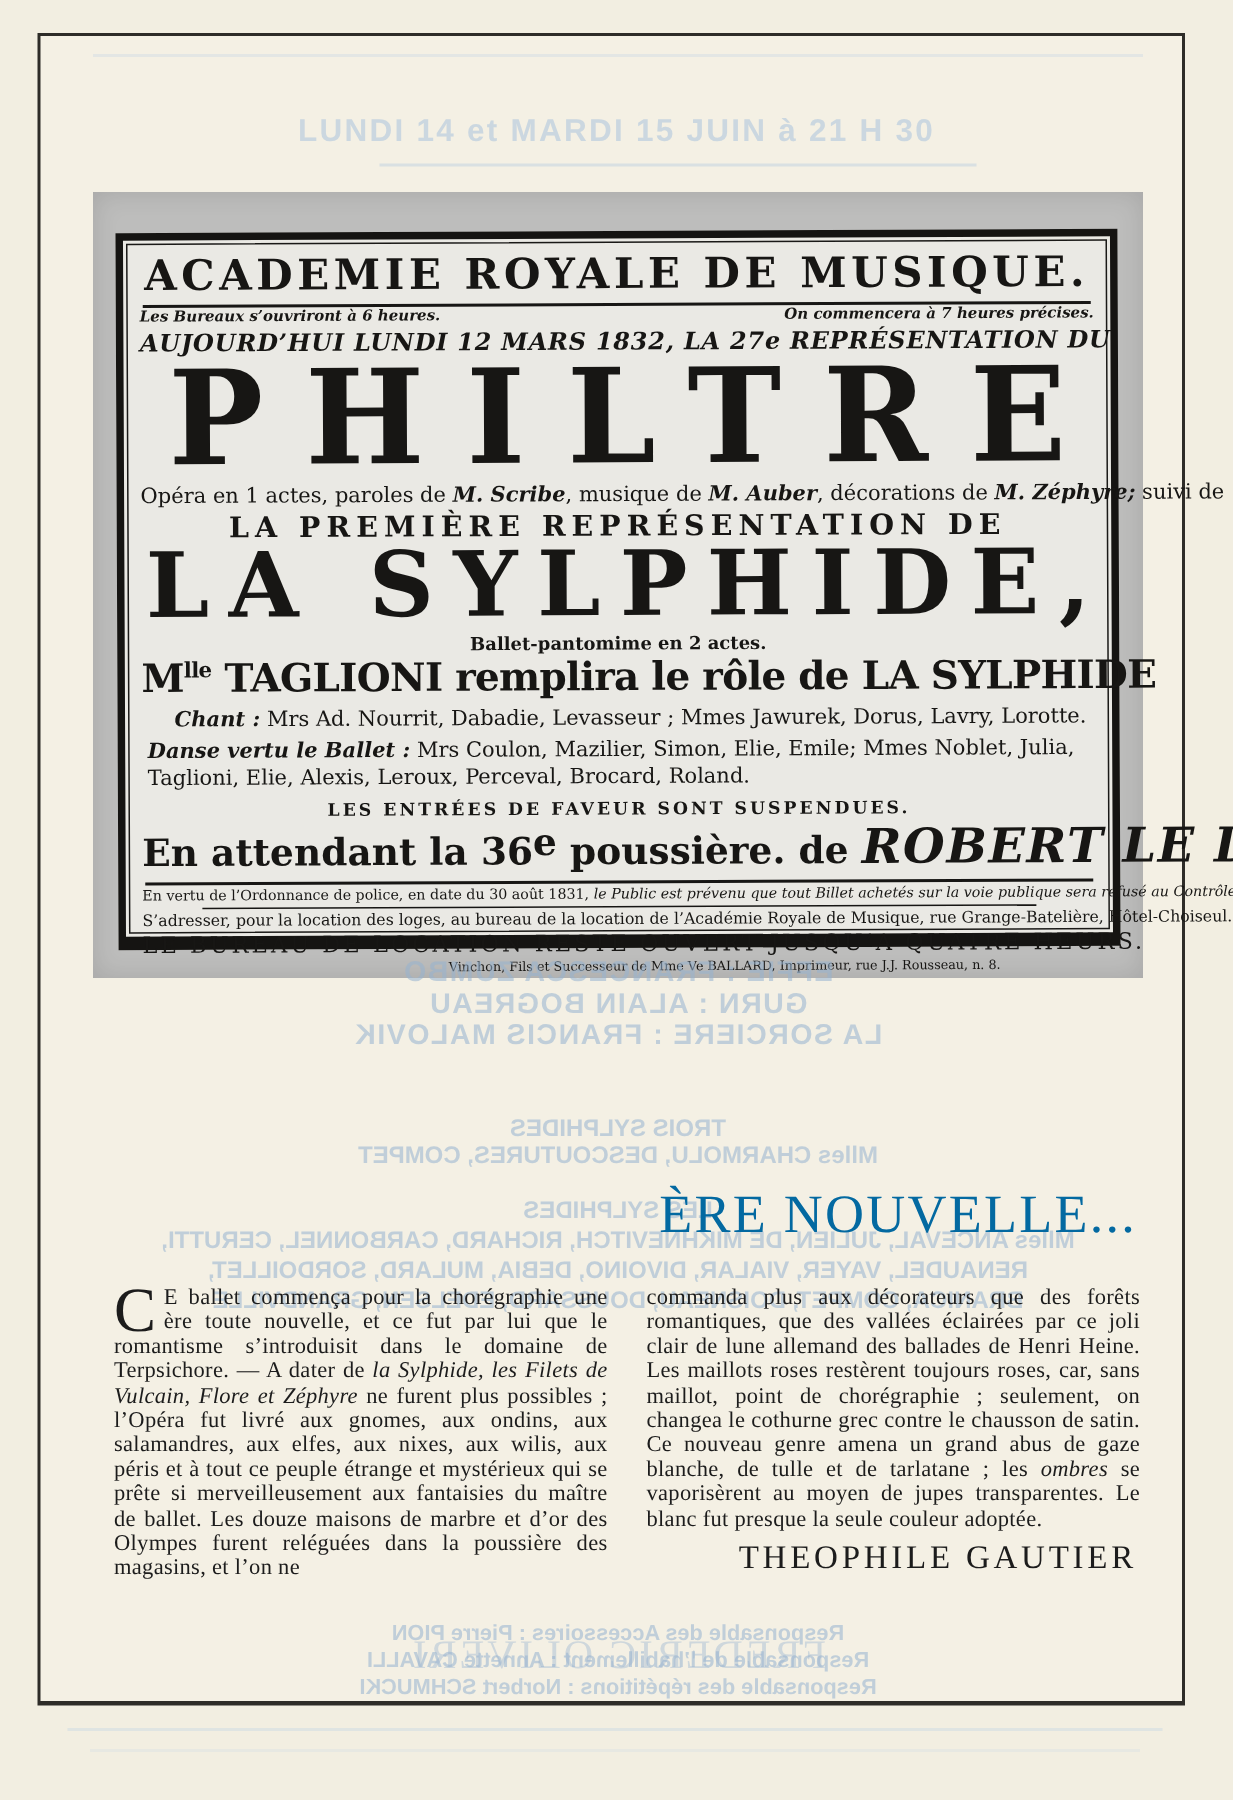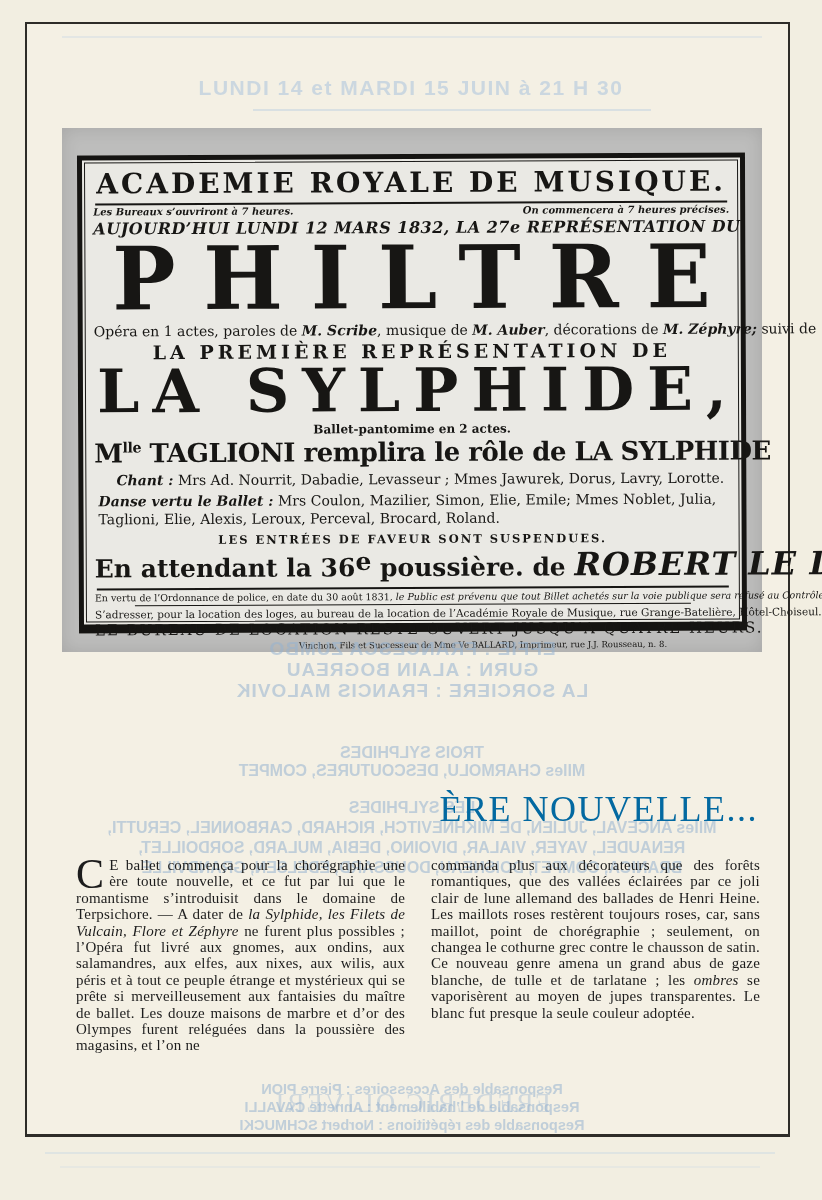--- a/index.html
+++ b/index.html
@@ -95,21 +95,21 @@
   <div class="top-note">LUNDI 14 et MARDI 15 JUIN à 21 H 30</div>
   <div class="top-note-rule"></div>
 
   <div class="photo">
     <div class="poster">
       <div class="poster-inner">
 
         <div class="masthead">ACADEMIE ROYALE DE MUSIQUE.</div>
 
         <div class="notes-row">
-          <span>Les Bureaux s’ouvriront à 7 heures.</span>
+          <span>Les Bureaux s’ouvriront à 6 heures.</span>
           <span>On commencera à 7 heures précises.</span>
         </div>
 
         <div class="announce">AUJOURD’HUI LUNDI 12 MARS 1832, LA 27e REPRÉSENTATION DU</div>
 
         <div class="philtre">PHILTRE</div>
 
         <div class="credits">
           <span>Opéra en 1 actes, paroles de </span><span class="name">M. Scribe</span><span>, musique de </span><span class="name">M. Auber</span><span>, décorations de </span><span class="name">M. Zéphyre;</span><span> suivi de</span>
         </div>
@@ -180,19 +180,20 @@
   <div class="gb-overlay ghost mirror">FREDERIC OLIVERI</div>
 
   <div class="article">
     <div class="headline">ÈRE NOUVELLE...</div>
     <div class="cols">
       <div class="col">
         <span class="dropcap">C</span><span>E ballet commença pour la chorégraphie une ère toute nouvelle, et ce fut par lui que le romantisme s’introduisit dans le domaine de Terpsichore. — A dater de </span><span class="it">la Sylphide, les Filets de Vulcain, Flore et Zéphyre</span><span> ne furent plus possibles ; l’Opéra fut livré aux gnomes, aux ondins, aux salamandres, aux elfes, aux nixes, aux wilis, aux péris et à tout ce peuple étrange et mystérieux qui se prête si merveilleusement aux fantaisies du maître de ballet. Les douze maisons de marbre et d’or des Olympes furent reléguées dans la poussière des magasins, et l’on ne</span>
       </div>
       <div class="col">
         <span>commanda plus aux décorateurs que des forêts romantiques, que des vallées éclairées par ce joli clair de lune allemand des ballades de Henri Heine. Les maillots roses restèrent toujours roses, car, sans maillot, point de chorégraphie ; seulement, on changea le cothurne grec contre le chausson de satin. Ce nouveau genre amena un grand abus de gaze blanche, de tulle et de tarlatane ; les </span><span class="it">ombres</span><span> se vaporisèrent au moyen de jupes transparentes. Le blanc fut presque la seule couleur adoptée.</span>
+        <div class="signature">THEOPHILE GAUTIER</div>
       </div>
     </div>
   </div>
 
   <div class="faint-rule-b"></div>
   <div class="faint-rule-c"></div>
 </div>
 
 </body></html>

